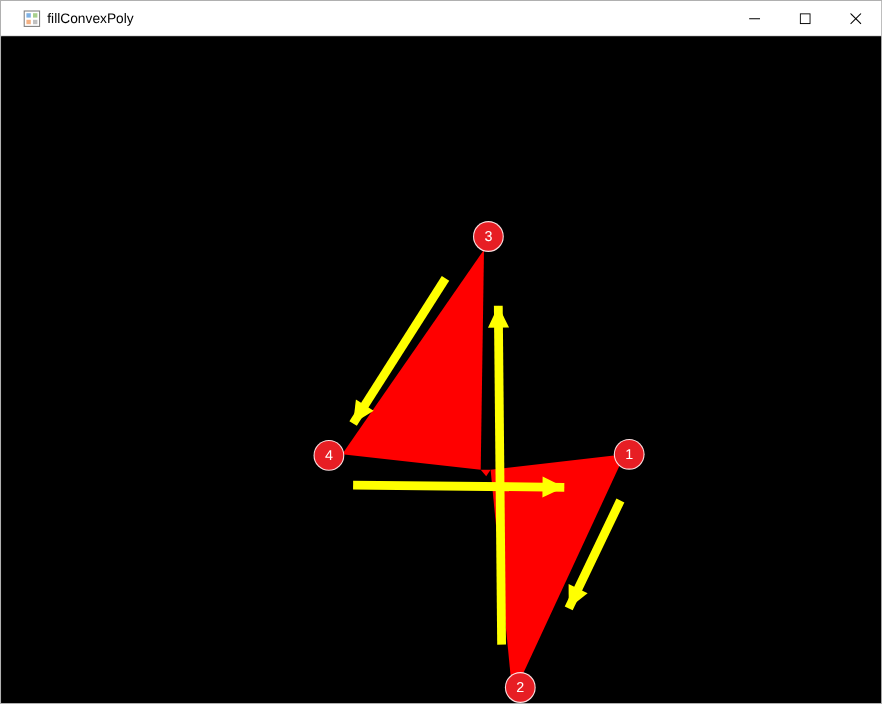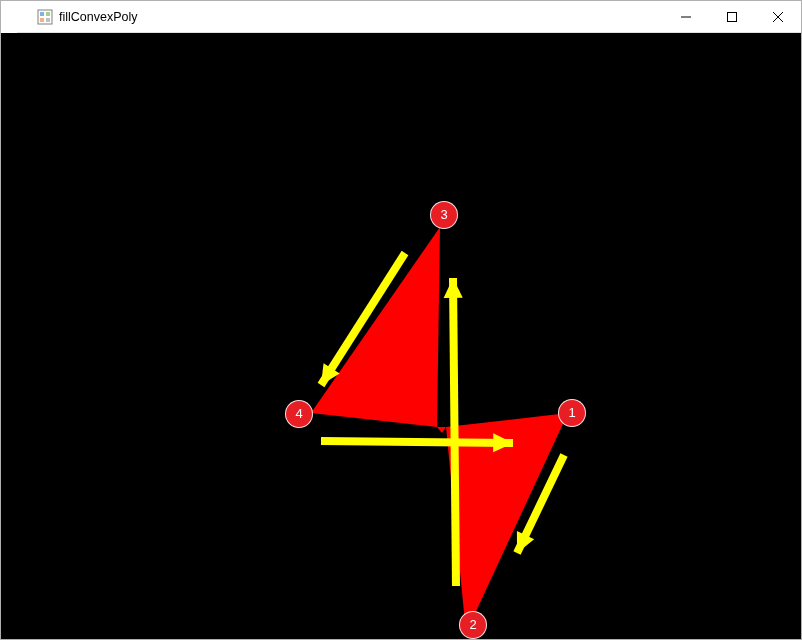--- a/index.html
+++ b/index.html
@@ -24,21 +24,20 @@
     }
     .titlebar {
       height: 32px;
       background: #ffffff;
       display: flex;
       align-items: center;
       padding-left: 20px;
       border-bottom: 1px solid #e0e0e0;
       font-size: 12.5px;
       color: #000;
-      margin-left: 16px;
     }
     .titlebar .app-icon {
       width: 16px;
       height: 16px;
       margin-right: 6px;
       display: inline-flex;
       align-items: center;
       justify-content: center;
     }
     .titlebar .title {

